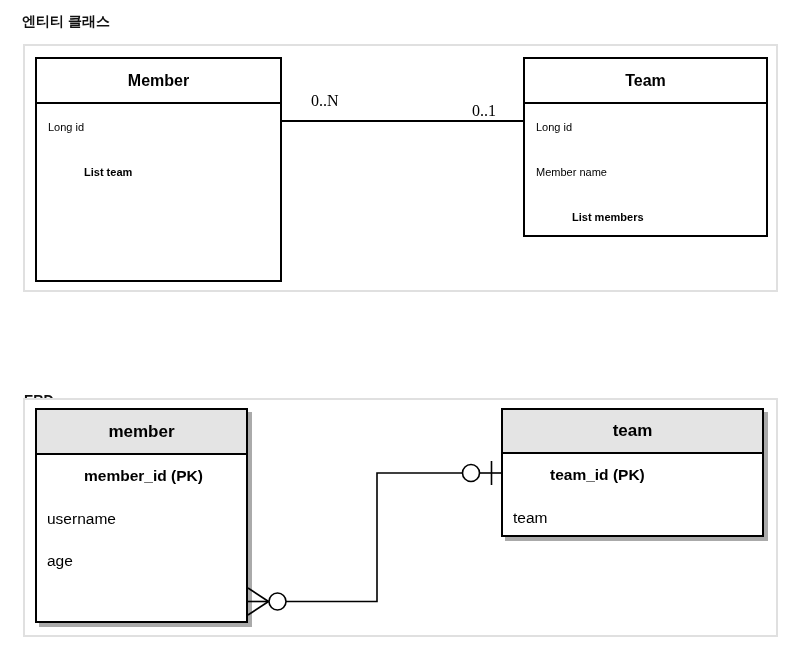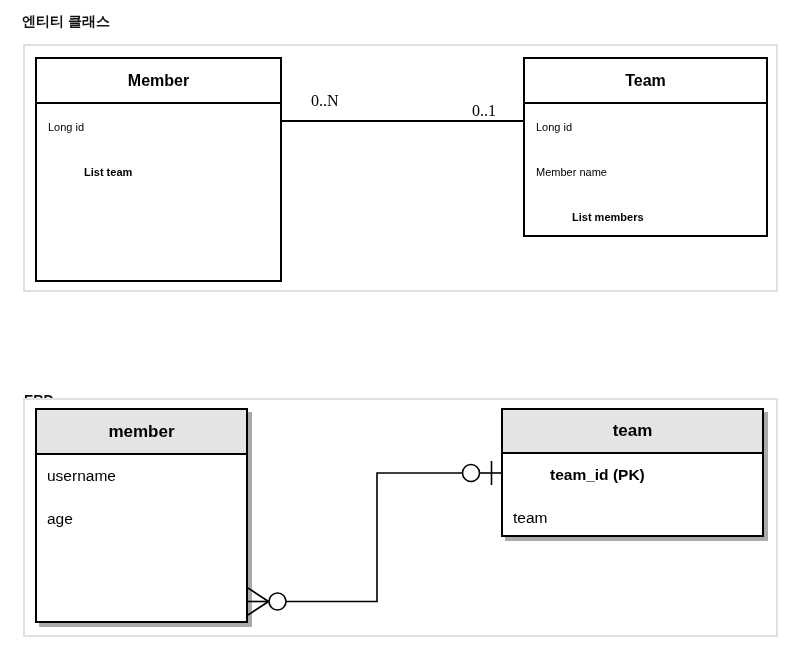--- a/index.html
+++ b/index.html
@@ -114,20 +114,21 @@
   <div class="class-row">Member name</div>
   <div class="class-row bold">List members</div>
 </div>
 
 <div class="abs section-title" style="left:24px; top:392px;">ERD</div>
 
 <div class="panel" style="left:23px; top:398px; width:755px; height:239px;"></div>
 
 <div class="erd-table" style="left:35px; top:408px; width:213px; height:215px;">
   <div class="erd-header">member</div>
+  <div class="erd-row bold">member_id (PK)</div>
   <div class="erd-row">username</div>
   <div class="erd-row">age</div>
 </div>
 
 <div class="erd-table" style="left:501px; top:408px; width:263px; height:129px;">
   <div class="erd-header" style="height:44px;">team</div>
   <div class="erd-row bold">team_id (PK)</div>
   <div class="erd-row">team</div>
 </div>
 

